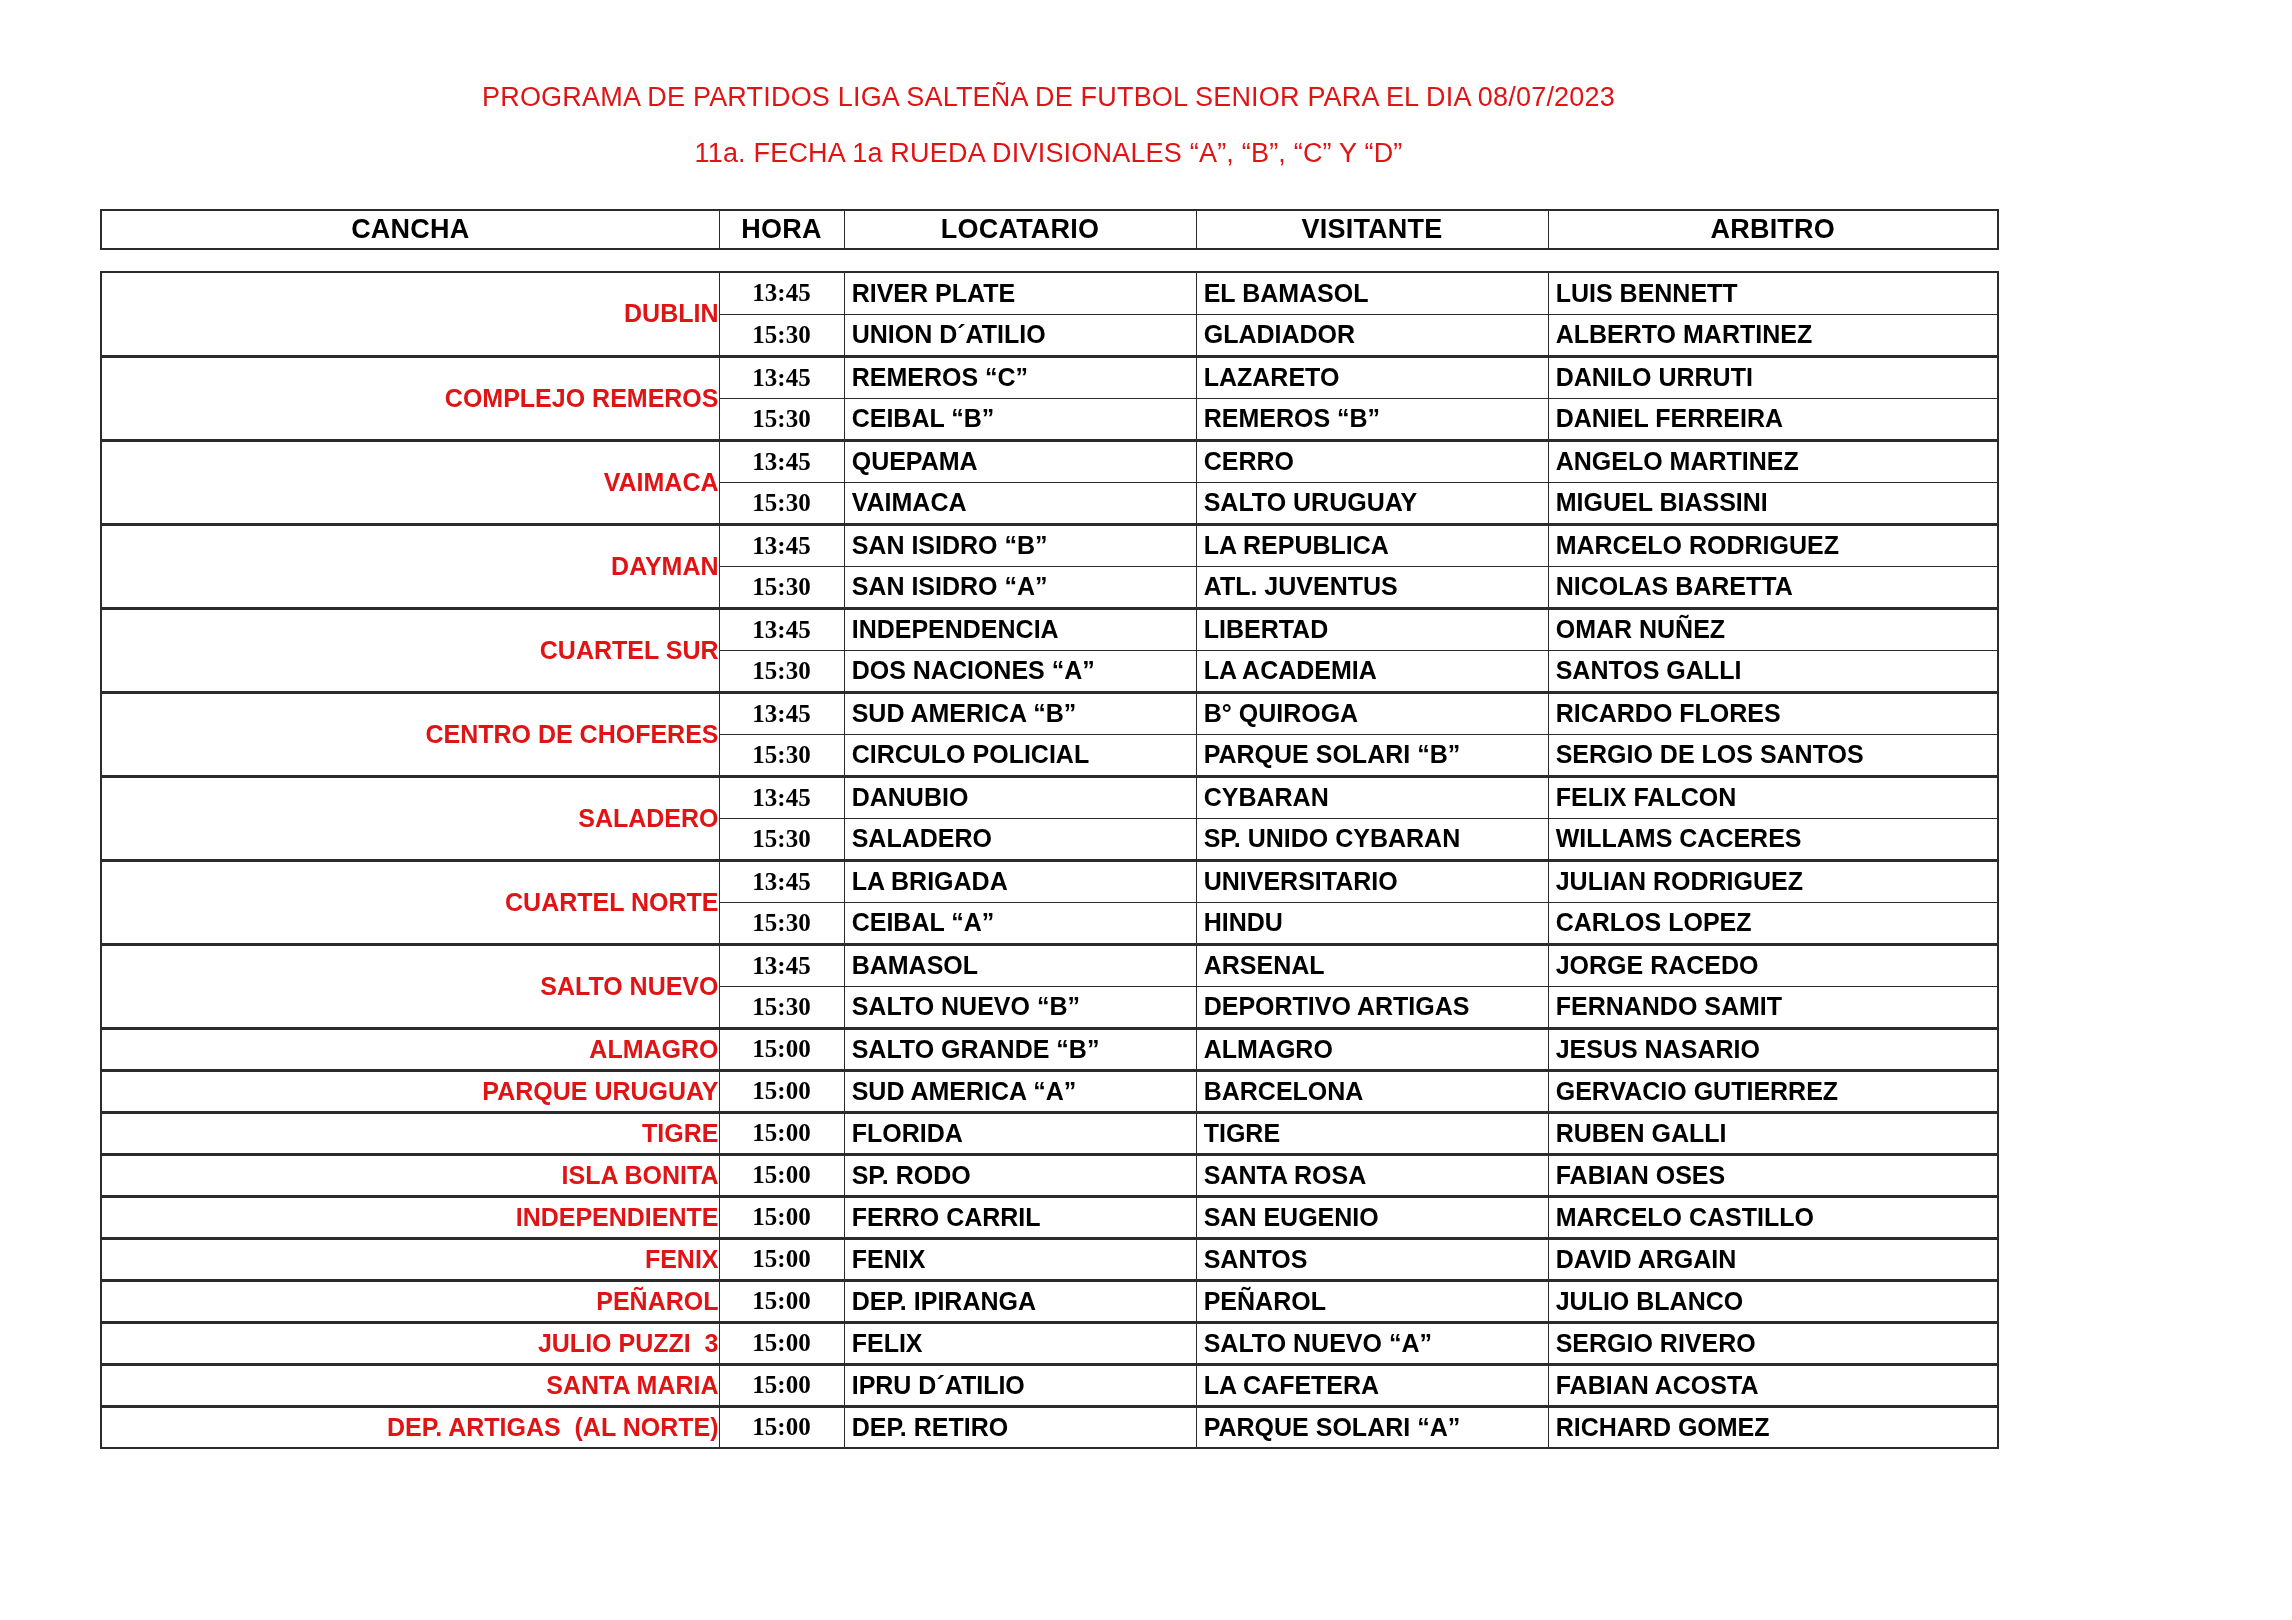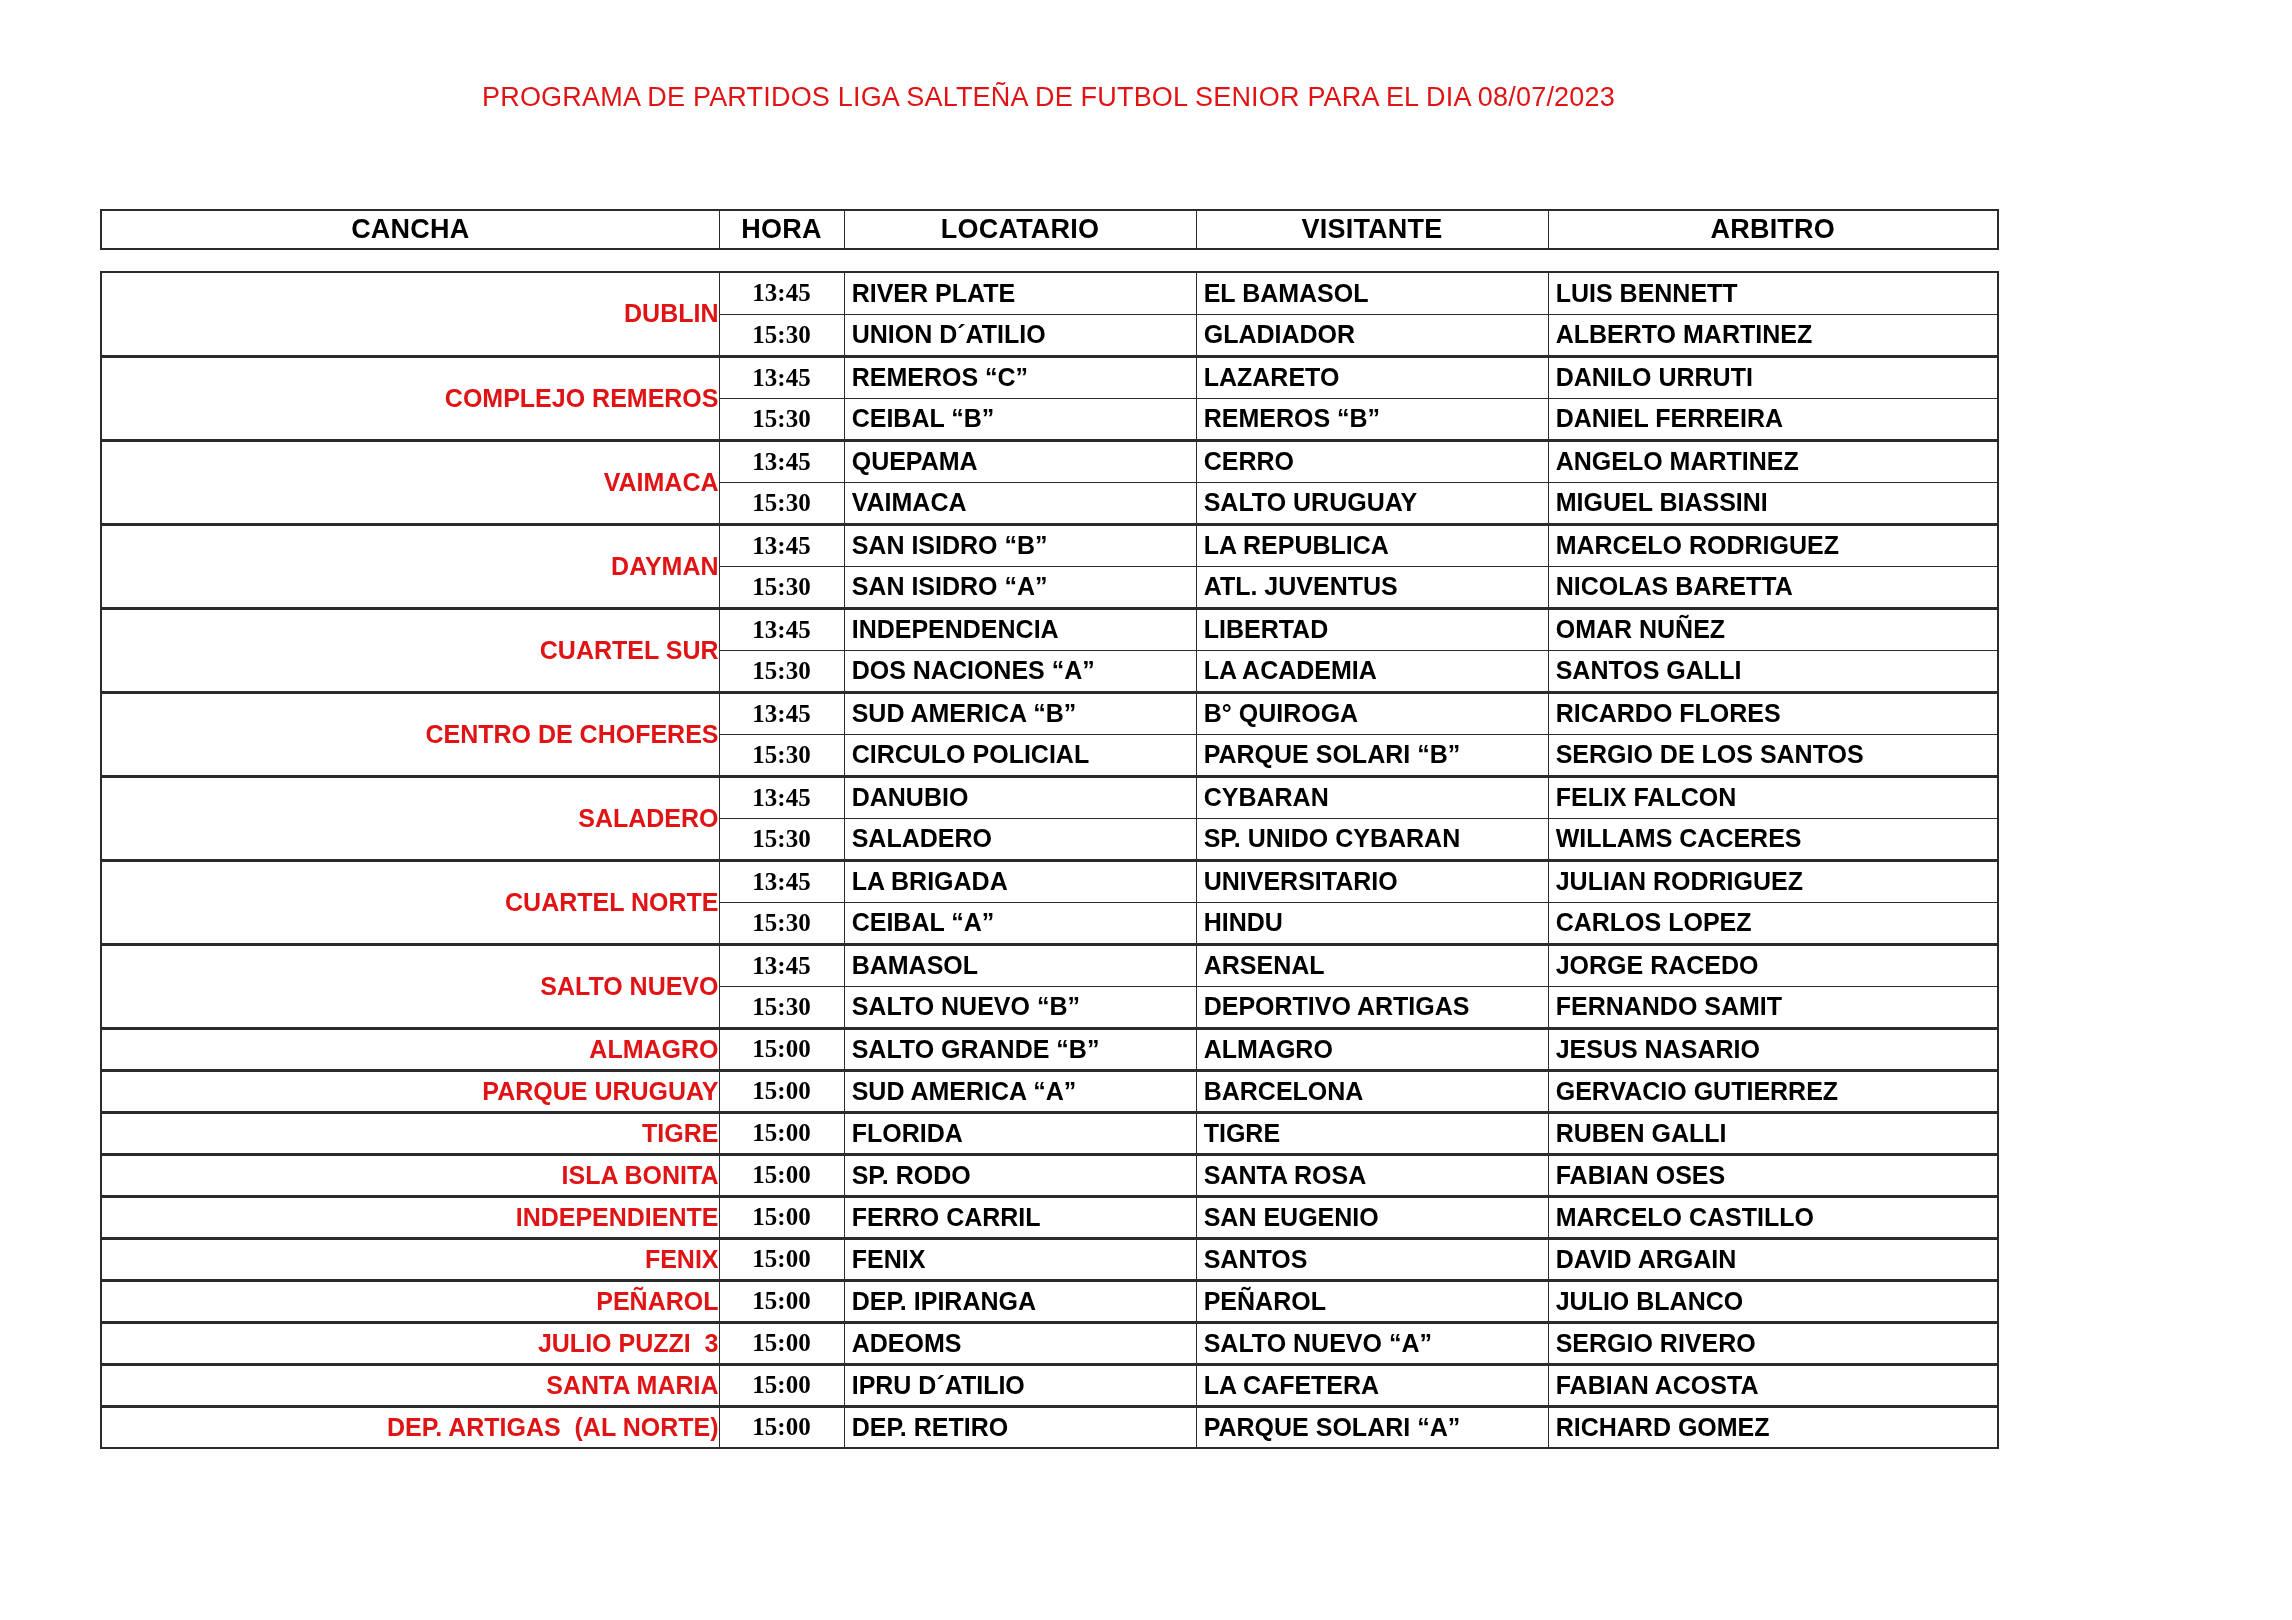--- a/index.html
+++ b/index.html
@@ -67,20 +67,21 @@
   
   .body-tbl tr.group-start td{ border-top:3.6px solid var(--border); }
 </style>
 </head>
 <body>
 
 <div class="doc">
 
   <div class="title line1">PROGRAMA DE PARTIDOS LIGA SALTEÑA DE FUTBOL SENIOR PARA EL DIA 08/07/2023</div>
 
+  <div class="title line2">11a. FECHA 1a RUEDA DIVISIONALES “A”, “B”, “C” Y “D”</div>
 
   <table class="tbl header-tbl">
     <colgroup>
       <col class="c-cancha">
         <col class="c-hora">
         <col class="c-loc">
         <col class="c-vis">
         <col class="c-arb">
     </colgroup>
     <tbody>
@@ -265,21 +266,21 @@
         <tr class="group-start">
           <td class="cancha" rowspan="1">PEÑAROL</td>
           <td class="hora">15:00</td>
           <td class="team">DEP. IPIRANGA</td>
           <td class="team">PEÑAROL</td>
           <td class="arb">JULIO BLANCO</td>
         </tr>
         <tr class="group-start">
           <td class="cancha" rowspan="1">JULIO PUZZI  3</td>
           <td class="hora">15:00</td>
-          <td class="team">ADEOMS</td>
+          <td class="team">FELIX</td>
           <td class="team">SALTO NUEVO “A”</td>
           <td class="arb">SERGIO RIVERO</td>
         </tr>
         <tr class="group-start">
           <td class="cancha" rowspan="1">SANTA MARIA</td>
           <td class="hora">15:00</td>
           <td class="team">IPRU D´ATILIO</td>
           <td class="team">LA CAFETERA</td>
           <td class="arb">FABIAN ACOSTA</td>
         </tr>

